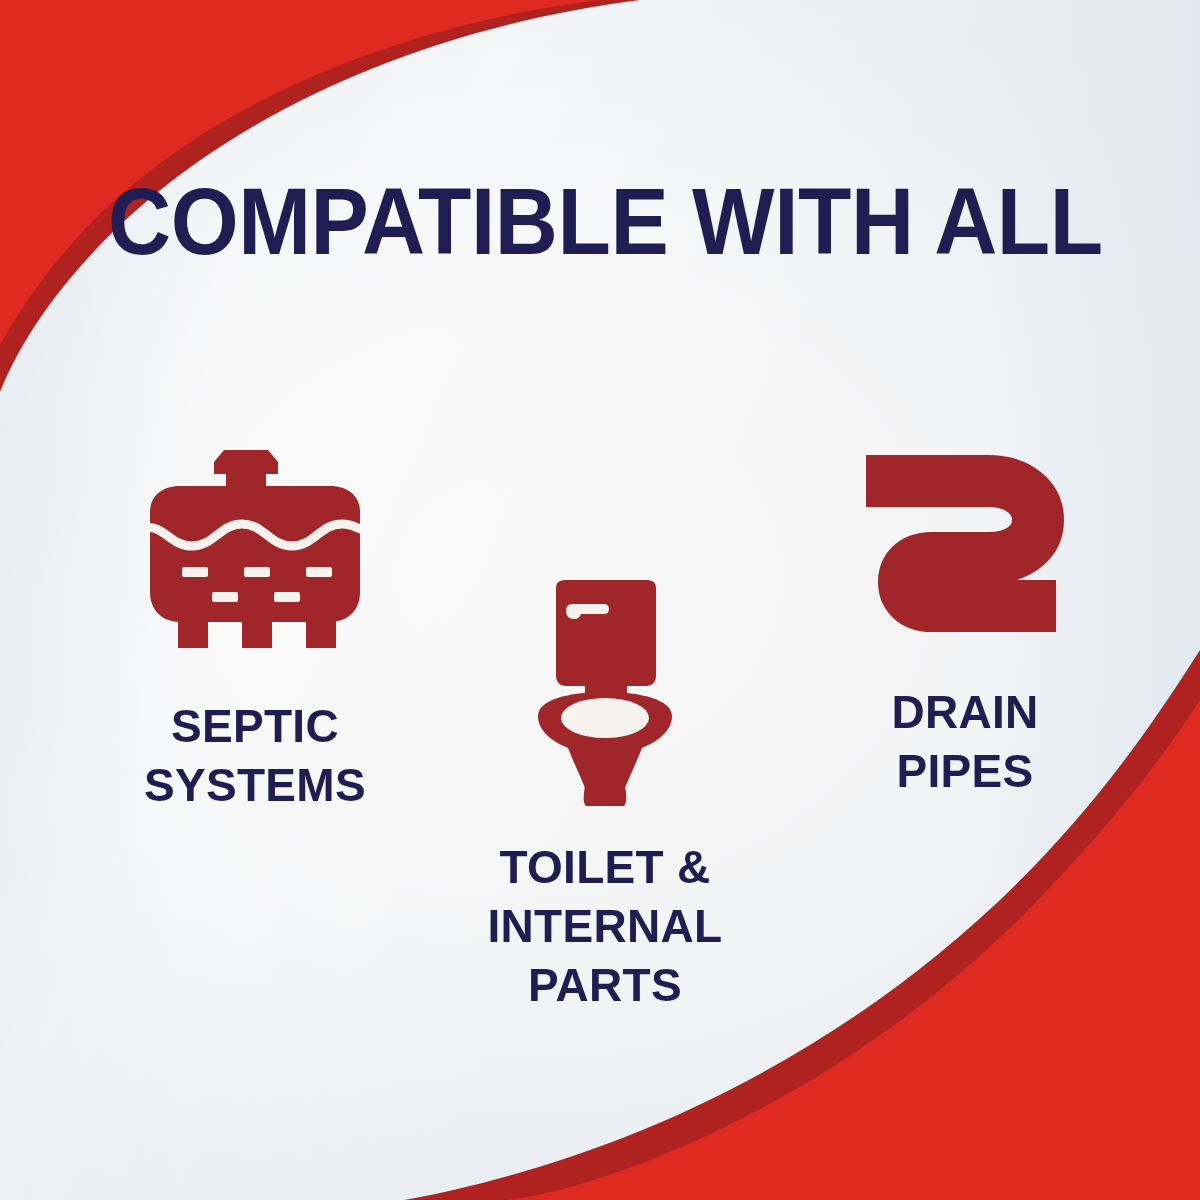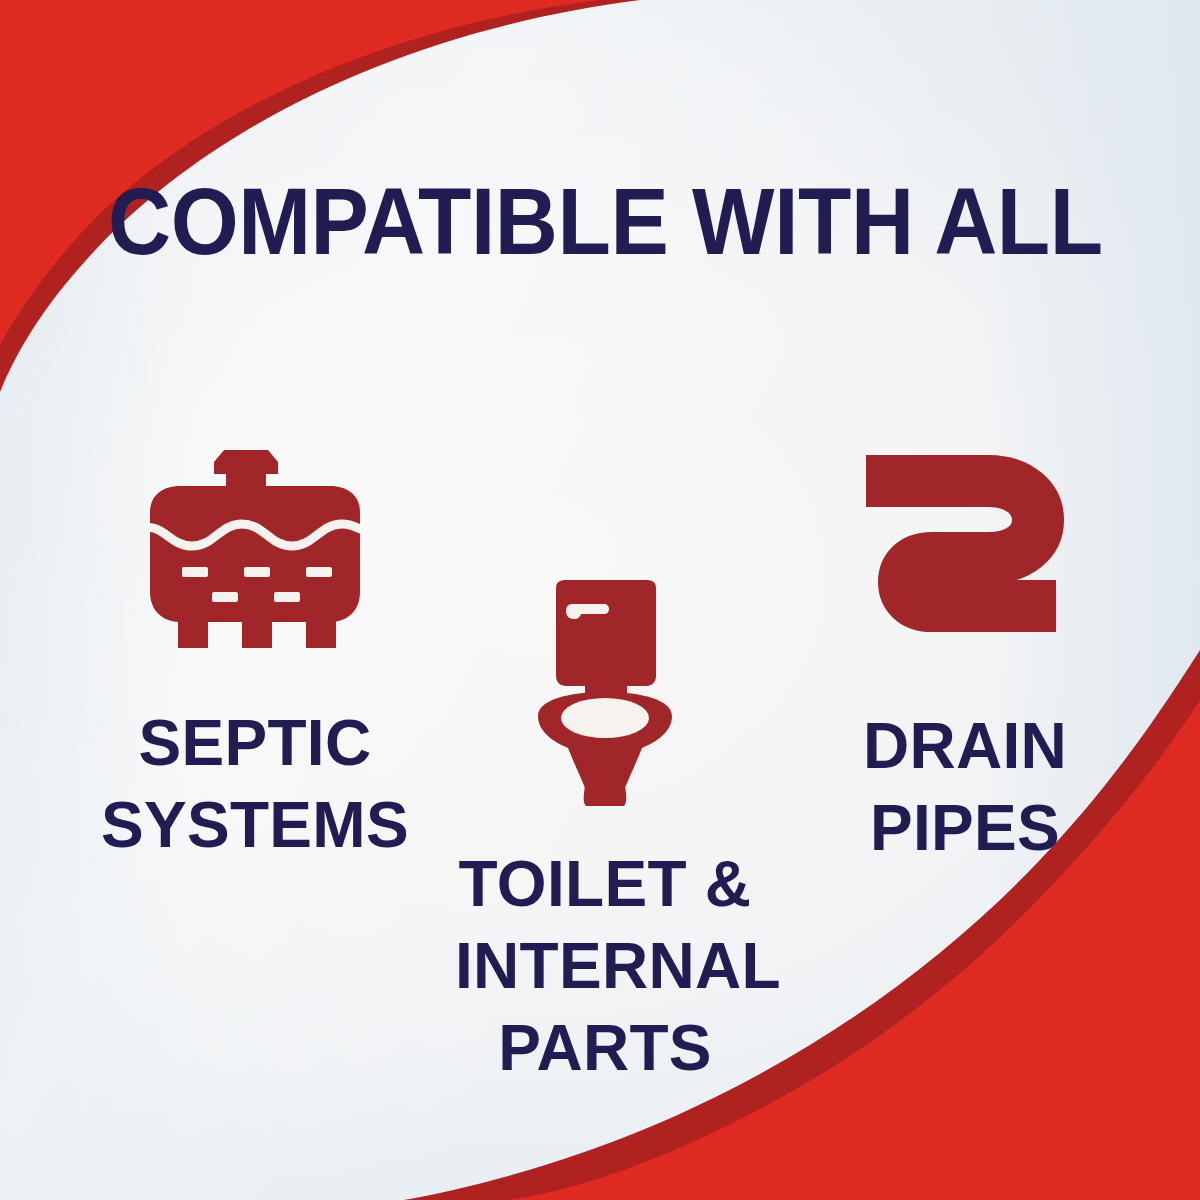--- a/index.html
+++ b/index.html
@@ -68,41 +68,41 @@
     transform-origin: left top;
     white-space: nowrap;
   }
 
   
   .col {
     position: absolute;
     text-align: center;
     color: #211d52;
     font-weight: 700;
-    font-size: 64px;
+    font-size: 46px;
     line-height: 1.28;
     letter-spacing: 0.3px;
   }
   .col .icon-wrap {
     display: block;
     margin: 0 auto;
   }
   .col .caption {
     display: block;
     margin-top: 16px;
     white-space: pre-line;
   }
 
   #col-septic { left: 70px;  top: 440px; width: 370px; }
   #col-toilet { left: 455px; top: 580px; width: 300px; }
   #col-drain  { left: 800px; top: 448px; width: 330px; }
 
   #col-septic .caption { margin-top: 28px; }
   #col-toilet .caption { }
-  #col-drain  .caption { margin-top: 33px; }
+  #col-drain  .caption { margin-top: 16px; }
 </style>
 </head>
 <body>
 
 <div class="stage">
 
   <div class="bg-base"></div>
   <div class="bg-sheen"></div>
 
   <div class="swoosh-layer">

